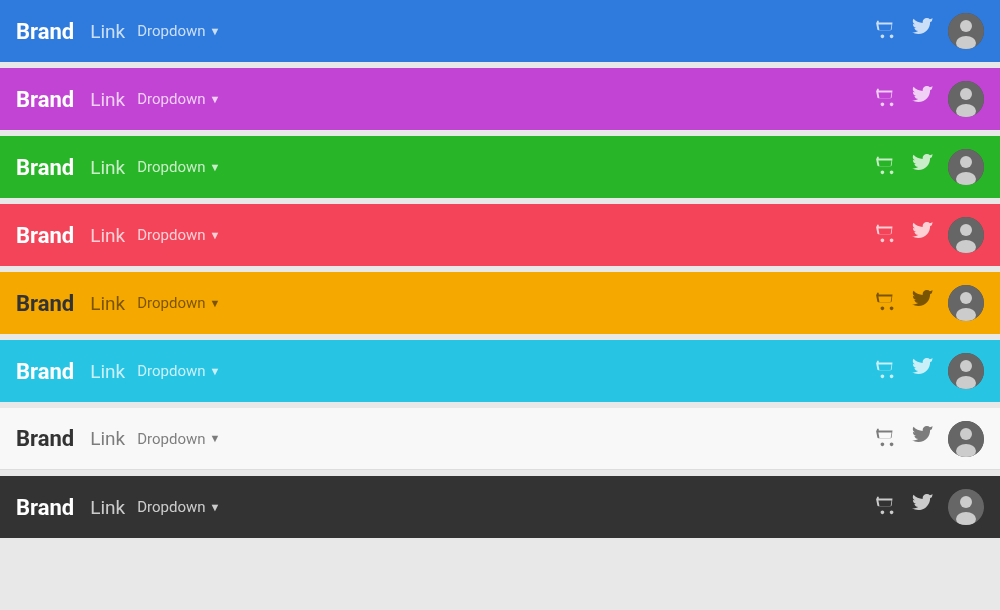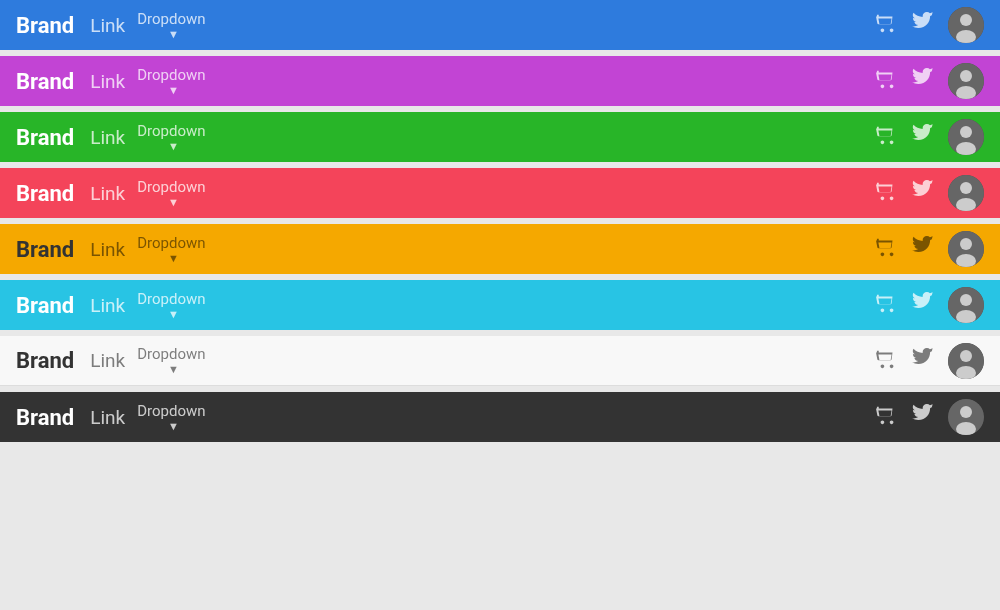--- a/index.html
+++ b/index.html
@@ -2,21 +2,21 @@
 <html><head>
   <meta charset="utf-8">
   <style>
     * { margin: 0; padding: 0; box-sizing: border-box; }
     body { font-family: -apple-system, BlinkMacSystemFont, 'Segoe UI', Roboto, sans-serif; background: #e8e8e8; }
 
     .navbar {
       display: flex;
       align-items: center;
       padding: 0 16px;
-      height: 50px;
+      height: 62px;
       margin-bottom: 6px;
     }
 
     .navbar-brand {
       font-size: 22px;
       font-weight: bold;
       margin-right: 16px;
       color: white;
       text-decoration: none;
     }
@@ -33,21 +33,20 @@
 
     .nav-link.dark { color: rgba(0,0,0,0.5); }
 
     .nav-dropdown {
       display: flex;
       align-items: center;
       color: rgba(255,255,255,0.75);
       font-size: 15px;
       margin-right: 12px;
       cursor: pointer;
-      flex-direction: column;
     }
 
     .nav-dropdown.dark { color: rgba(0,0,0,0.5); }
 
     .nav-dropdown .caret {
       margin-left: 4px;
       font-size: 11px;
     }
 
     .navbar-right {

